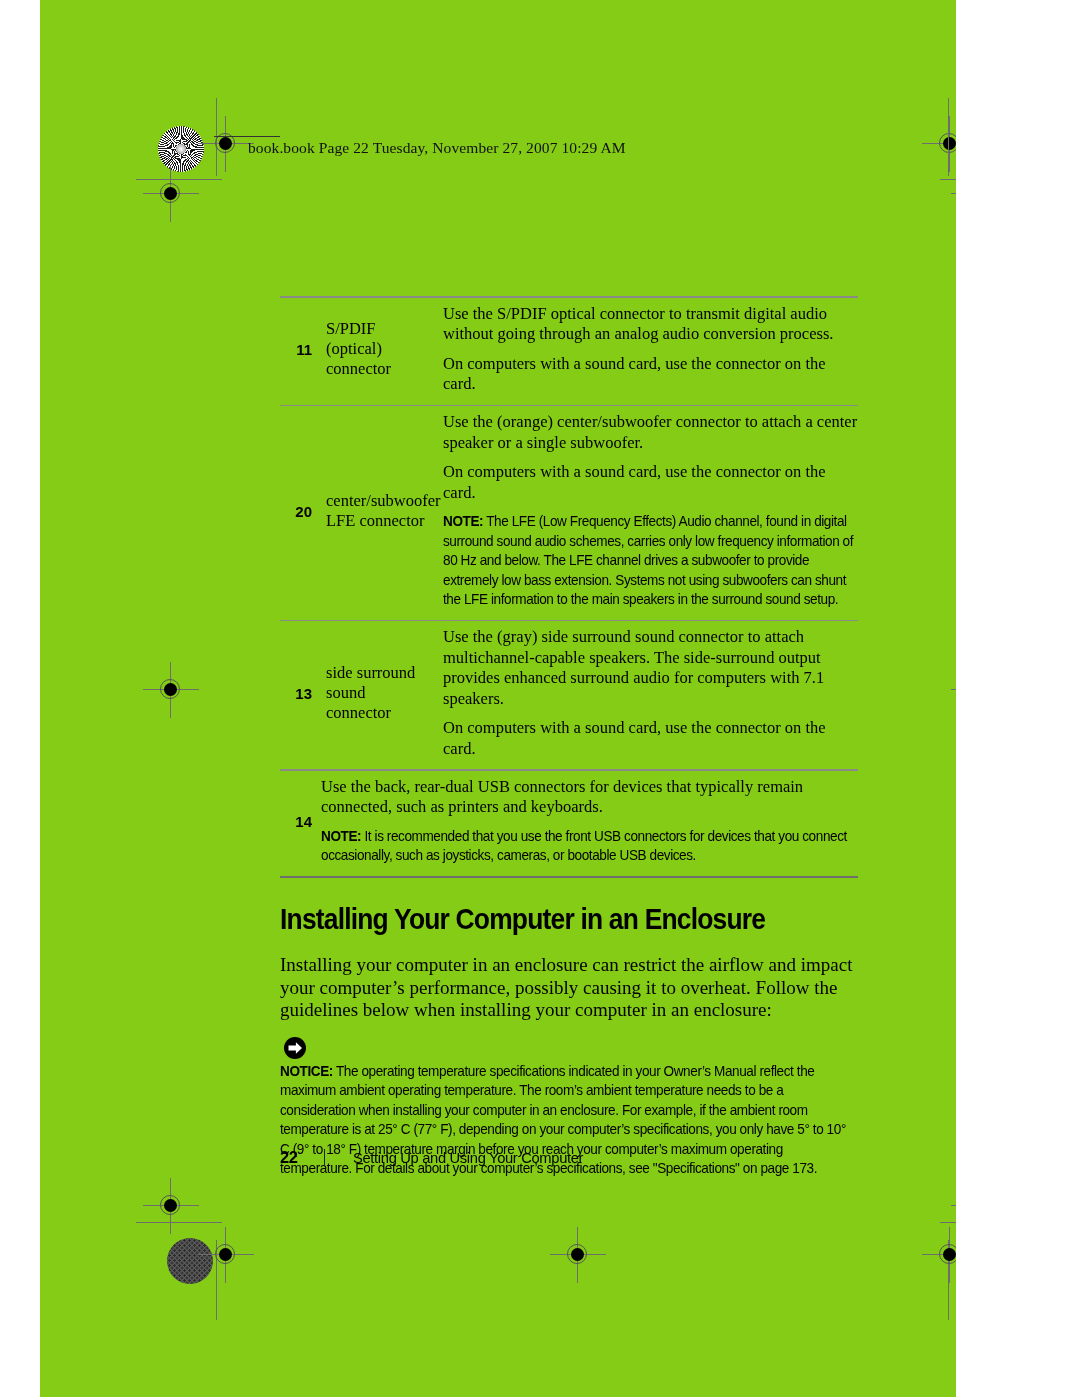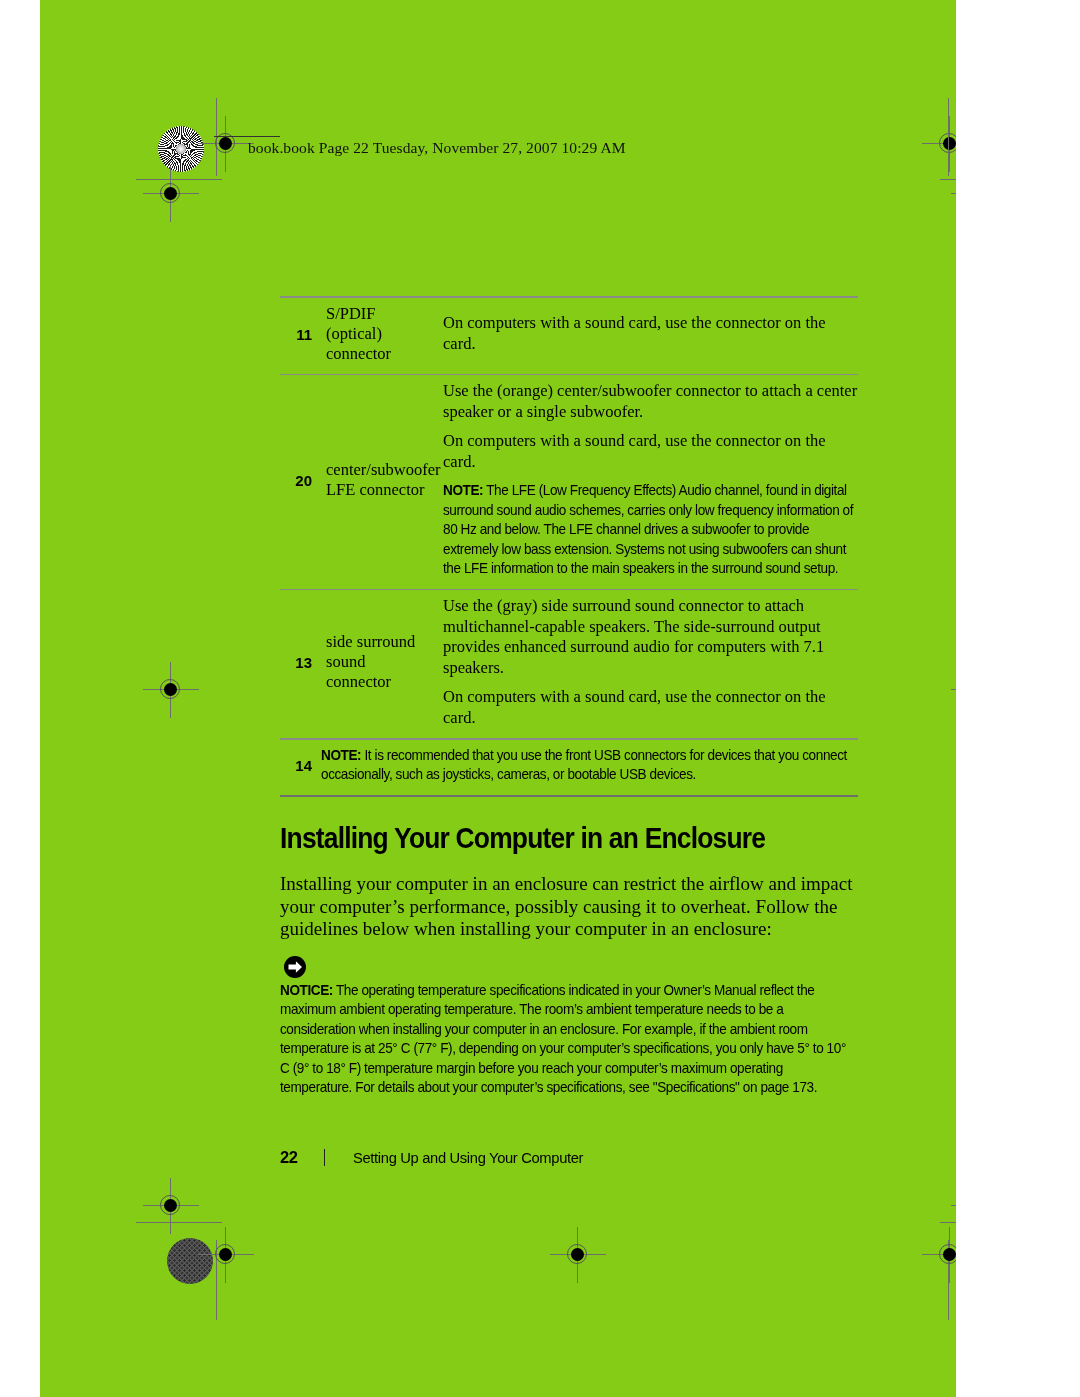--- a/index.html
+++ b/index.html
@@ -327,20 +327,21 @@
 
   <div class="content">
 
     <div class="spec-table">
 
       <div class="row-rule"></div>
       <div class="spec-row">
         <div class="col-num">11</div>
         <div class="col-label">S/PDIF (optical) connector</div>
         <div class="col-desc">
+          <p>Use the S/PDIF optical connector to transmit digital audio without going through an analog audio conversion process.</p>
           <p>On computers with a sound card, use the connector on the card.</p>
         </div>
       </div>
 
       <div class="row-rule"></div>
       <div class="spec-row">
         <div class="col-num">20</div>
         <div class="col-label">center/subwoofer LFE connector</div>
         <div class="col-desc">
           <p>Use the (orange) center/subwoofer connector to attach a center speaker or a single subwoofer.</p>
@@ -356,20 +357,21 @@
         <div class="col-desc">
           <p>Use the (gray) side surround sound connector to attach multichannel-capable speakers. The side-surround output provides enhanced surround audio for computers with 7.1 speakers.</p>
           <p>On computers with a sound card, use the connector on the card.</p>
         </div>
       </div>
 
       <div class="row-rule"></div>
       <div class="spec-row">
         <div class="col-num">14</div>
         <div class="col-desc">
+          <p>Use the back, rear-dual USB connectors for devices that typically remain connected, such as printers and keyboards.</p>
           <p class="note-block"><span class="note-lead">NOTE:</span><span> It is recommended that you use the front USB connectors for devices that you connect occasionally, such as joysticks, cameras, or bootable USB devices.</span></p>
         </div>
       </div>
 
       <div class="row-rule thick"></div>
     </div>
 
     <h1 class="section-heading">Installing Your Computer in an Enclosure</h1>
 
     <p class="body-para">Installing your computer in an enclosure can restrict the airflow and impact your computer’s performance, possibly causing it to overheat. Follow the guidelines below when installing your computer in an enclosure:</p>

